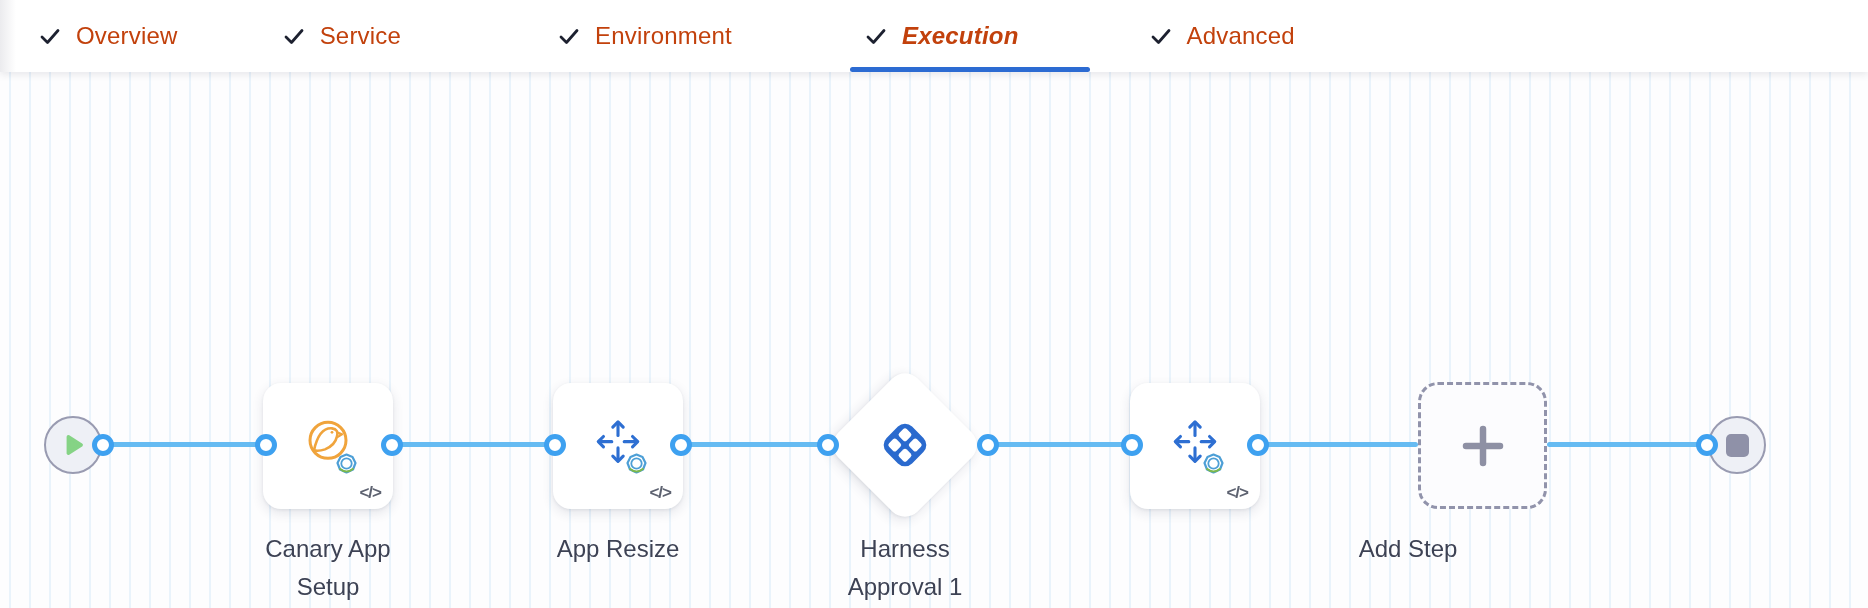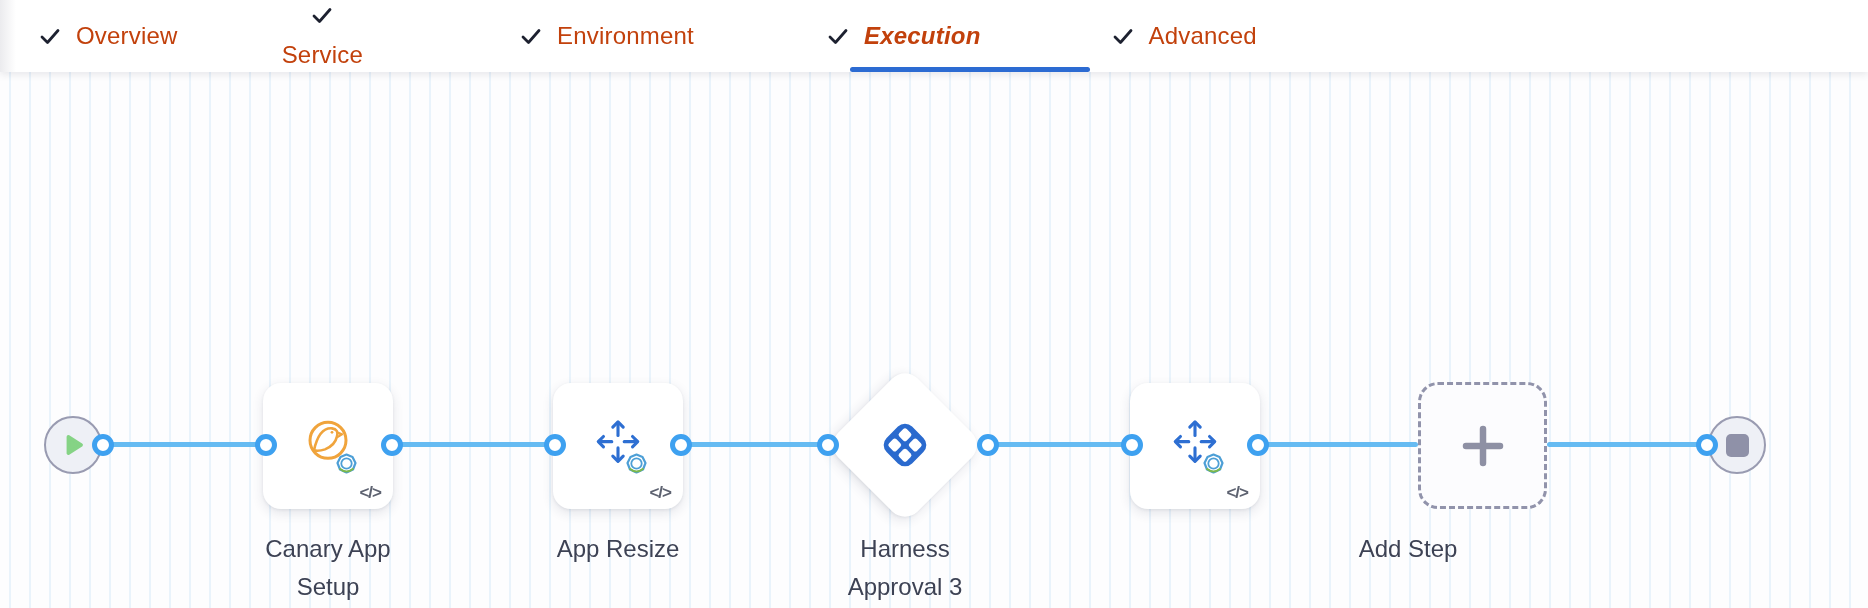--- a/index.html
+++ b/index.html
@@ -12,21 +12,21 @@
   .tabbar{
     position:relative;height:72px;background:#fff;display:flex;align-items:center;
     box-shadow:0 3px 7px rgba(55,60,80,0.10);z-index:10;
   }
   .tabbar::before{
     content:"";position:absolute;left:0;top:0;bottom:0;width:16px;
     background:linear-gradient(to right,#ebebee,rgba(255,255,255,0));
   }
   .tab{display:flex;align-items:center;gap:14px;cursor:pointer;}
   .tab:nth-child(1){margin-left:38px;}
-  .tab:nth-child(2){margin-left:104px;flex-direction:column;}
+  .tab:nth-child(2){margin-left:104px;}
   .tab:nth-child(3){margin-left:156px;}
   .tab:nth-child(4){margin-left:132px;font-style:italic;}
   .tab:nth-child(5){margin-left:130px;}
   .tab .check{width:24px;height:24px;flex:0 0 auto;}
   .tab .tab-label{font-size:24px;color:#c2410c;letter-spacing:.2px;}
   .tab.active .tab-label{font-weight:bold;}
   .tab-underline{
     position:absolute;left:850px;bottom:0;width:240px;height:5px;
     background:#2c6bd2;border-radius:3px;
   }
@@ -216,15 +216,15 @@
       <path d="M22 5 V39 M5 22 H39" stroke="#8e90a4" stroke-width="6.5" stroke-linecap="round"></path>
     </svg>
   </div>
 
   <div class="round-node" style="left:1708px;">
     <div class="stop-square"></div>
   </div>
 
   <div class="node-label lbl-0">Canary App Setup</div>
   <div class="node-label lbl-1">App Resize</div>
-  <div class="node-label lbl-2">Harness Approval 3</div>
+  <div class="node-label lbl-2">Harness Approval 1</div>
   <div class="node-label lbl-4">Add Step</div>
 </div>
 
 </body></html>

